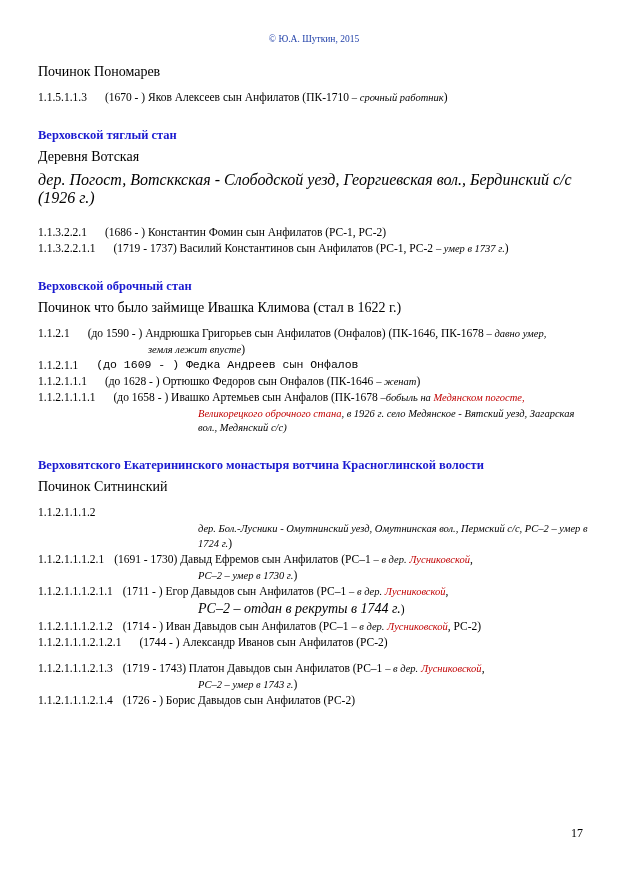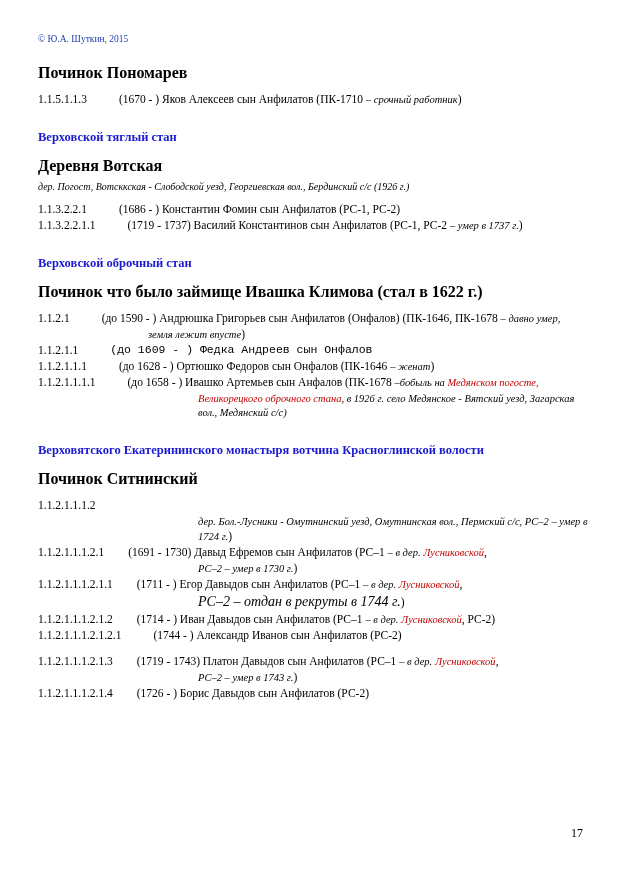--- a/index.html
+++ b/index.html
@@ -17,59 +17,58 @@
     color: #000000;
     overflow: hidden;
   }
   .content {
     position: absolute;
     left: 38px;
     top: 34px;
     width: 552px;
   }
   .copyright {
-    text-align: left;
+    text-align: center;
     color: #1f3fa8;
     font-size: 9.5px;
     font-family: "Liberation Serif", serif;
     margin-bottom: 20px;
   }
   .hdr-black {
-    font-weight: bold;
-    font-size: 16px;
-    margin: 12px 0 6px 0;
+    font-weight: normal;
+    font-size: 14px;
+    margin: 0 0 6px 0;
   }
   .hdr-blue {
     font-weight: bold;
     font-size: 12.5px;
     color: #1a1ad0;
     margin: 0 0 6px 0;
   }
   .sub-ital {
     font-style: italic;
-    font-size: 10px;
-    margin: 0 0 6px 0;
+    font-size: 16px;
+    margin: 0 0 14px 0;
   }
   .gap-lg { height: 22px; }
   .gap-xs { height: 4px; }
 
   .entry {
     font-size: 11.5px;
     line-height: 1.30;
     margin: 0 0 1px 0;
     display: flex;
     align-items: center;
   }
   .code {
     white-space: nowrap;
     flex: 0 0 auto;
   }
   .txt {
     flex: 1 1 auto;
-    margin-left: 14px;
   }
   .ital { font-style: italic; }
   .red { color: #c00000; }
   .indent-1 { padding-left: 18px; }
   .indent-2 { padding-left: 36px; }
   .cont {
     font-size: 11.5px;
     line-height: 1.30;
     margin: 0 0 1px 0;
   }

